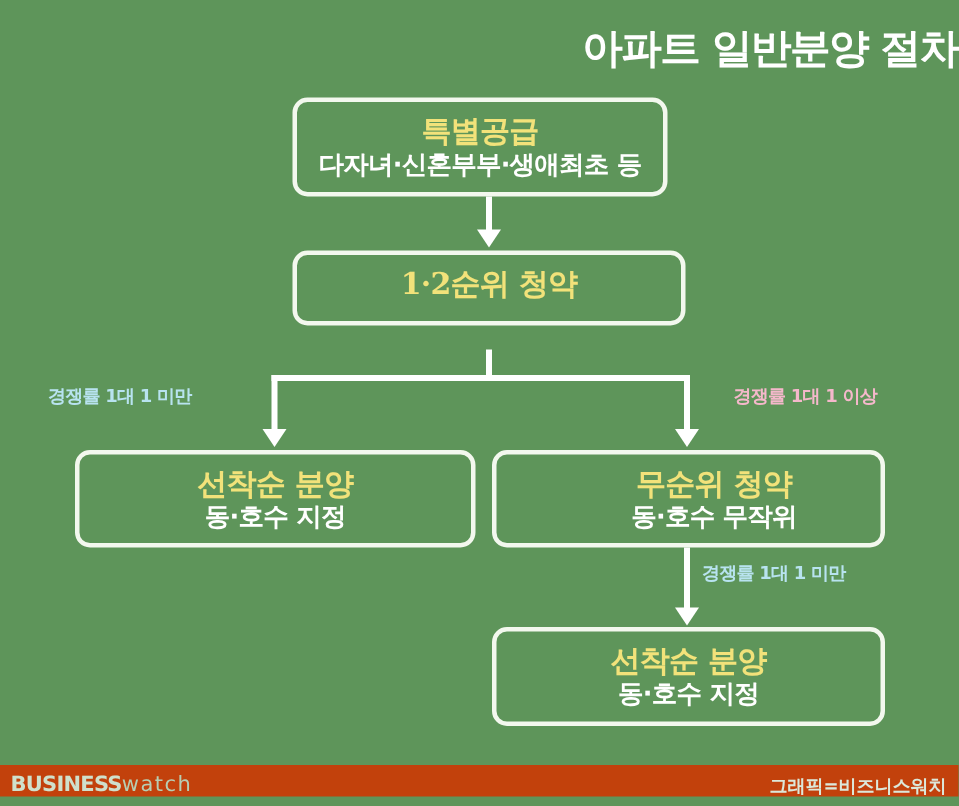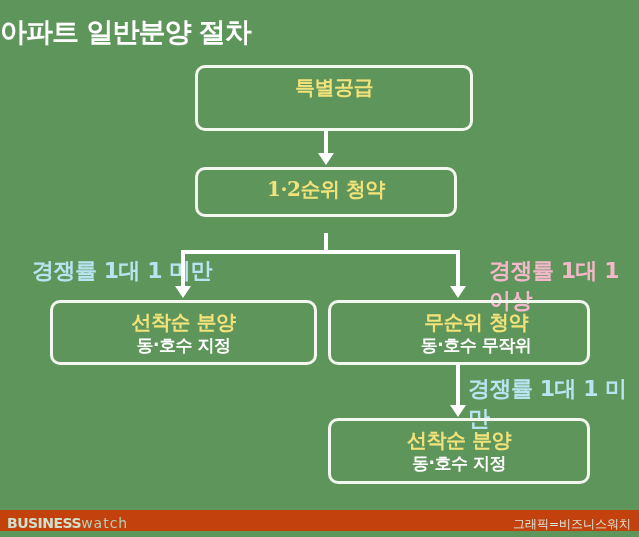--- a/index.html
+++ b/index.html
@@ -1,38 +1,39 @@
 <!DOCTYPE html>
 <html><head>
 <meta charset="utf-8">
 <style>
   html, body { margin:0; padding:0; }
   body { width:639px; height:537px; position:relative; overflow:hidden; background:#5e955a; font-family:"DejaVu Sans","Liberation Sans",sans-serif; }
-  .title { position:absolute; left:0; width:639px; top:14px; text-align:left; color:#ffffff; font-size:27px; font-weight:bold; letter-spacing:-1px; }
+  .title { position:absolute; left:0; width:639px; top:14px; text-align:right; color:#ffffff; font-size:27px; font-weight:bold; letter-spacing:-1px; }
   .box { position:absolute; border:3px solid #f3f8ee; border-radius:10px; box-sizing:border-box; text-align:center; }
   .box .head { color:#f2e27a; font-family:"DejaVu Serif","Liberation Serif",serif; font-size:20px; font-weight:bold; line-height:24px; margin-top:7px; letter-spacing:-0.5px; }
   .box .sub { color:#ffffff; font-size:17px; font-weight:bold; line-height:22px; letter-spacing:-0.5px; }
   .line { position:absolute; background:#ffffff; }
   .arrow { position:absolute; width:0; height:0; border-left:8px solid transparent; border-right:8px solid transparent; border-top:12px solid #ffffff; }
-  .lbl { position:absolute; font-size:22px; font-weight:bold; letter-spacing:-0.5px; }
+  .lbl { position:absolute; font-size:12px; font-weight:bold; letter-spacing:-0.5px; }
   .lbl.blue { color:#b8e3f0; }
   .lbl.pink { color:#f5b8cb;margin-left:21px; }
   .footer { position:absolute; left:0; top:510px; width:639px; height:21px; background:#c2410c; }
   .brand { position:absolute; left:7px; top:5px; font-size:14px; color:#cfe0cc; }
   .brand b { font-weight:900; letter-spacing:-0.5px; }
   .brand span { font-weight:normal; letter-spacing:1px; color:#b7ceb3; }
-  .credit { position:absolute; right:8px; top:6px; font-size:12px; color:#dce8da; font-weight:normal;text-align:right; }
+  .credit { position:absolute; right:8px; top:6px; font-size:12px; color:#dce8da; font-weight:bold;text-align:right; }
 </style>
 </head>
 <body>
 
 <div class="title">아파트 일반분양 절차</div>
 
-<div class="box" style="left:195px; top:65px; width:278px; height:66px;">
+<div class="box" style="left:195px; top:65px; width:250px; height:66px;">
   <div class="head">특별공급</div>
+  <div class="sub">다자녀·신혼부부·생애최초 등</div>
 </div>
 
 <div class="line" style="left:324px; top:131px; width:4px; height:24px;"></div>
 <div class="arrow" style="left:318px; top:153px;"></div>
 
 <div class="box" style="left:195px; top:167px; width:262px; height:50px;">
   <div class="head">1·2순위 청약</div>
 </div>
 
 <div class="line" style="left:324px; top:233px; width:4px; height:20px;"></div>

